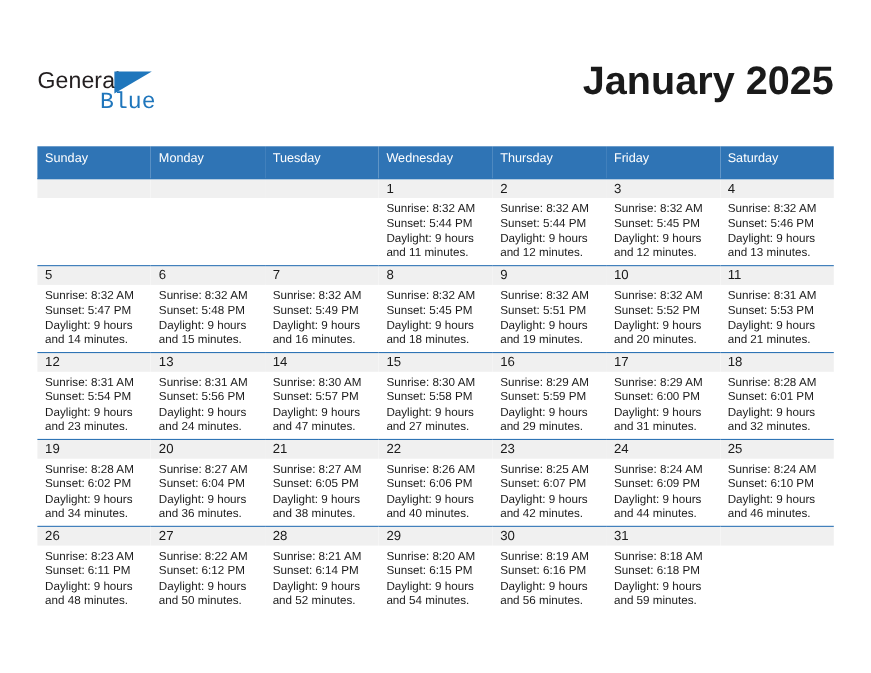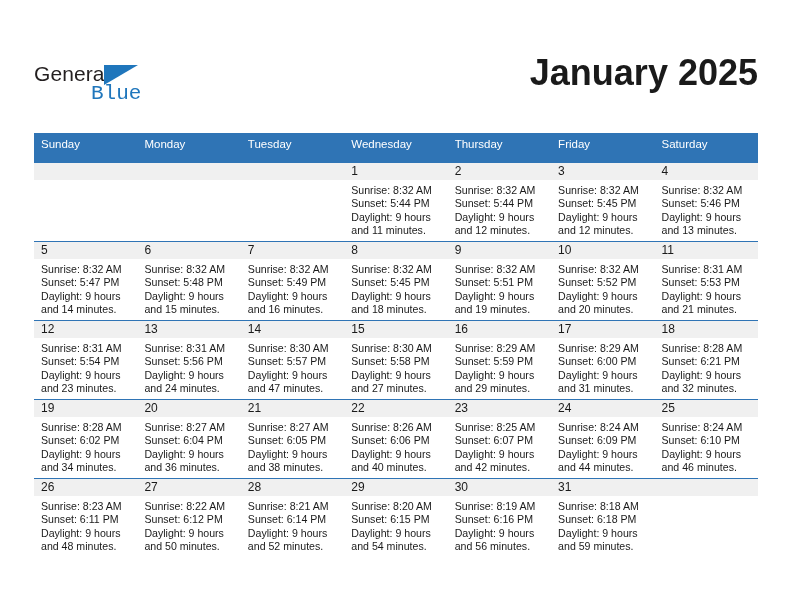--- a/index.html
+++ b/index.html
@@ -337,21 +337,21 @@
               <div>Sunrise: 8:29 AM</div>
               <div>Sunset: 6:00 PM</div>
               <div>Daylight: 9 hours</div>
               <div>and 31 minutes.</div>
             </div>
           </td>
           <td>
             <div class="daynum-bar">18</div>
             <div class="cell-body">
               <div>Sunrise: 8:28 AM</div>
-              <div>Sunset: 6:21 PM</div>
+              <div>Sunset: 6:01 PM</div>
               <div>Daylight: 9 hours</div>
               <div>and 32 minutes.</div>
             </div>
           </td>
         </tr>
         <tr class="week">
           <td>
             <div class="daynum-bar">19</div>
             <div class="cell-body">
               <div>Sunrise: 8:28 AM</div>

